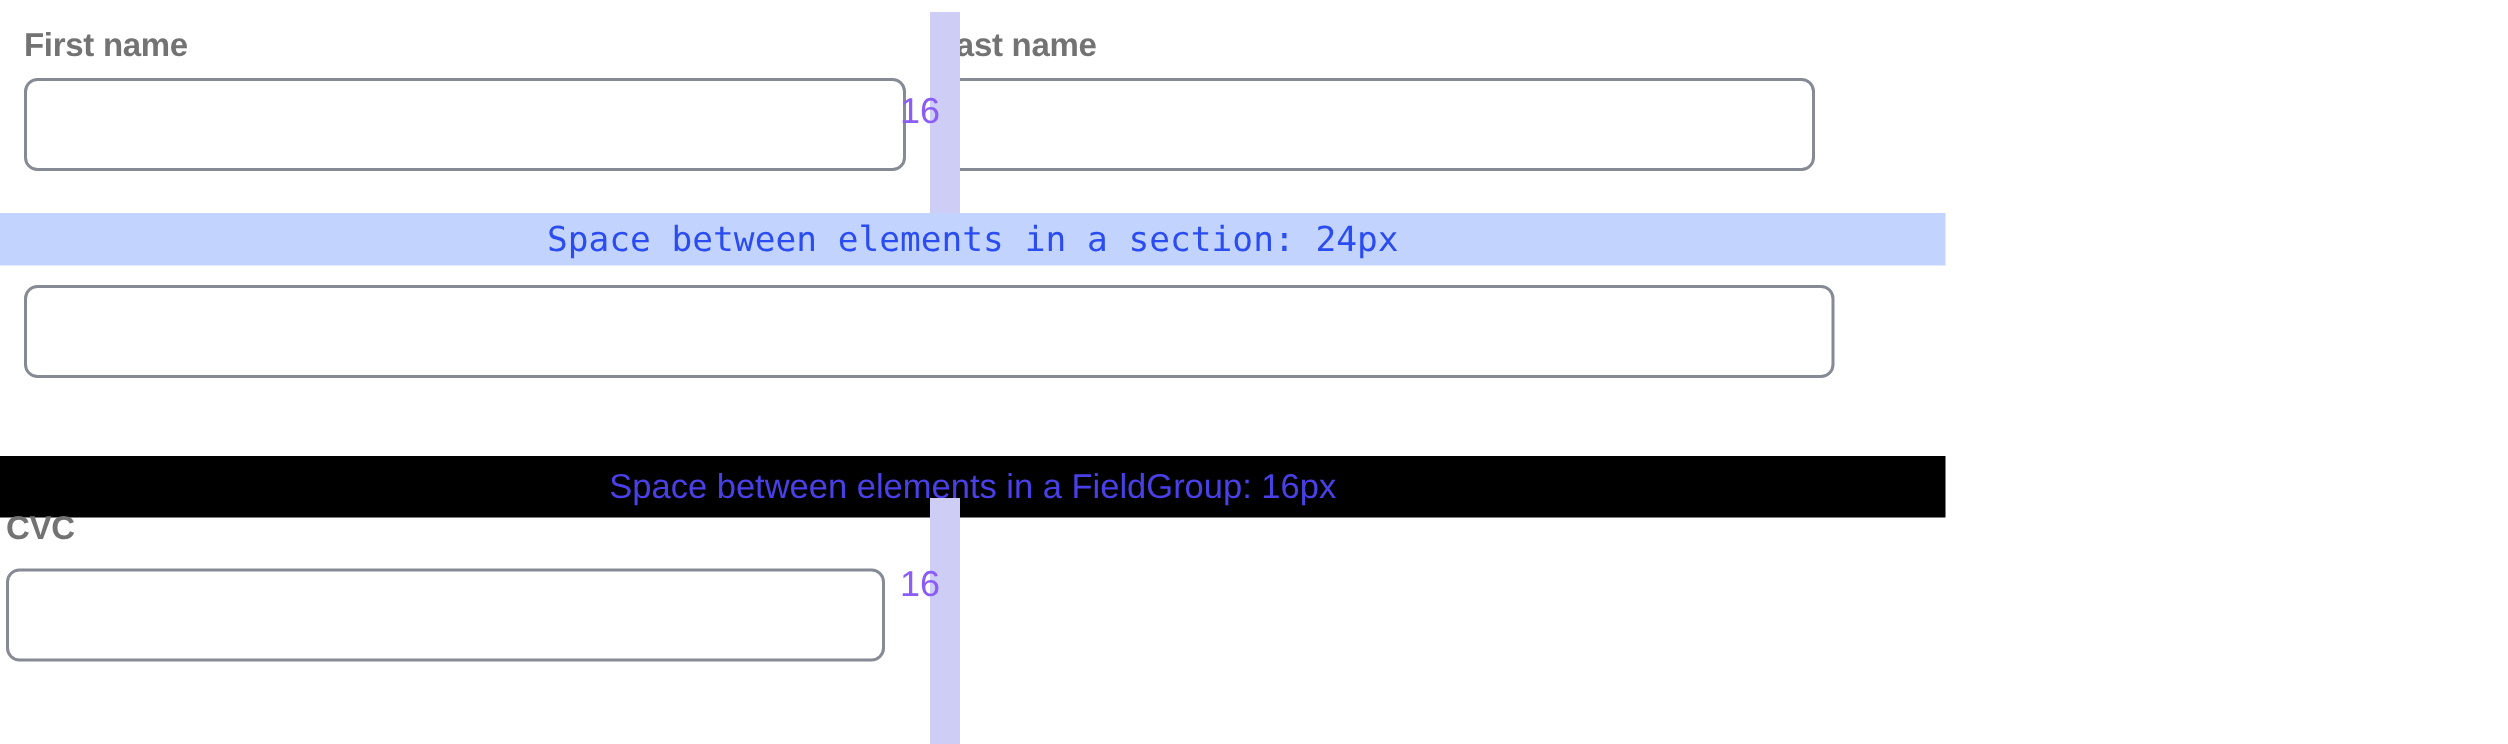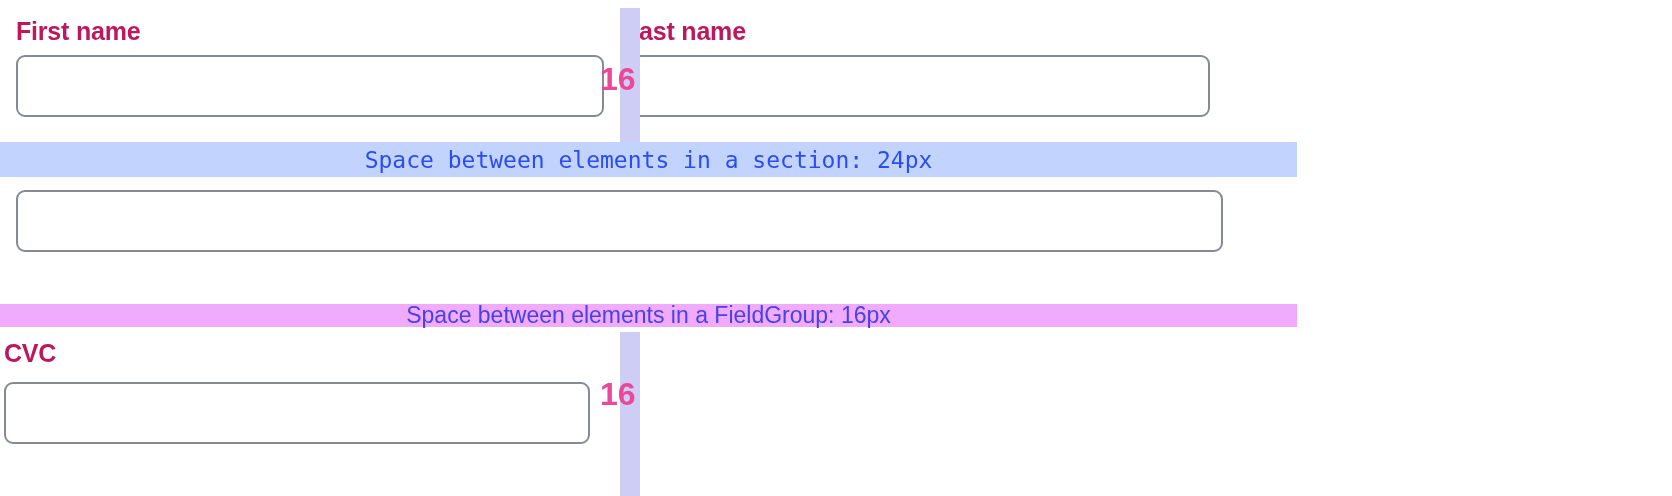--- a/index.html
+++ b/index.html
@@ -44,23 +44,23 @@
 
   .field-col {
     display: flex;
     flex-direction: column;
     box-sizing: border-box;
   }
   .field-col.left  { width: 620px; }
   .field-col.right { width: 637px; }
 
   .field-label {
-    font-size: 25px;
+    font-size: 22px;
     font-weight: bold;
-    color: #be185d;
+    color: #737373;
     line-height: 1.0;
     letter-spacing: -0.2px;
     white-space: nowrap;
   }
   .row-top .field-label    { padding: 19px 0 0 16px; }
   .row-bottom .field-label { padding: 14px 0 0 16px; }
   .field-col.right .field-label { padding-left: 4px; }
 
   .text-input {
     box-sizing: border-box;
@@ -83,26 +83,25 @@
   .gap-vertical {
     position: absolute;
     width: 20px;
     background: #cdcdf5;
   }
   .gap-vertical.gap-top    { left: 620px; top: 8px;   height: 134px; }
   .gap-vertical.gap-bottom { left: 620px; top: 332px; height: 164px; }
 
   .gap-vertical-label {
     position: absolute;
-    font-size: 32px;
+    font-size: 24px;
     font-family: "Liberation Sans", sans-serif;
-    color: #ec4899;
+    color: #8b5cf6;
     line-height: 1;
     white-space: nowrap;
-    font-weight: bold;
   }
   .gap-vertical-label.lbl-top    { left: 600px; top: 63px;  }
   .gap-vertical-label.lbl-bottom { left: 600px; top: 378px; }
 
   
   .gap-band {
     position: absolute;
     left: 0;
     width: 1297px;
     display: flex;
@@ -114,22 +113,22 @@
   .gap-band.band-section {
     top: 142px;
     height: 35px;
     background: #c2d4fd;
     font-family: "DejaVu Sans Mono", monospace;
     font-size: 23px;
     color: #2b4cf0;
   }
   .gap-band.band-fieldgroup {
     top: 304px;
-    height: 23px;
-    background: #f0abfc;
+    height: 41px;
+    background: #000000;
     font-family: "Liberation Sans", sans-serif;
     font-size: 23px;
     color: #4a40e8;
   }
 
   
   .field-block {
     position: absolute;
     left: 0;
     width: 1297px;

